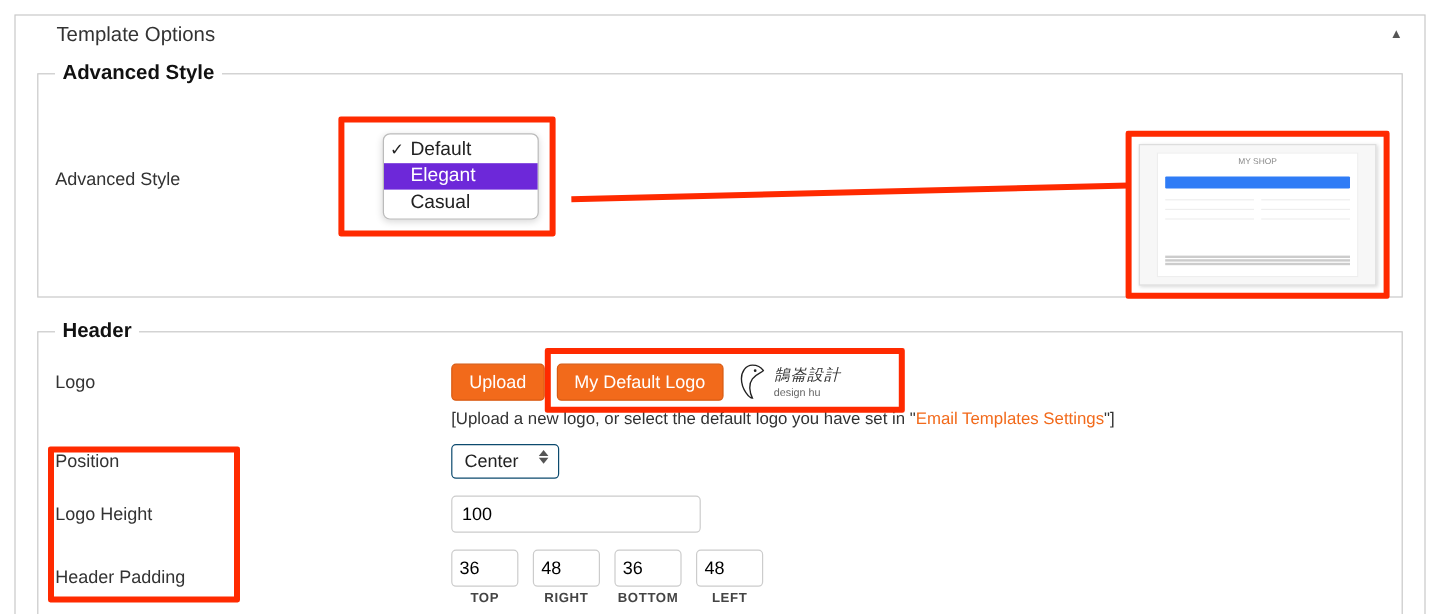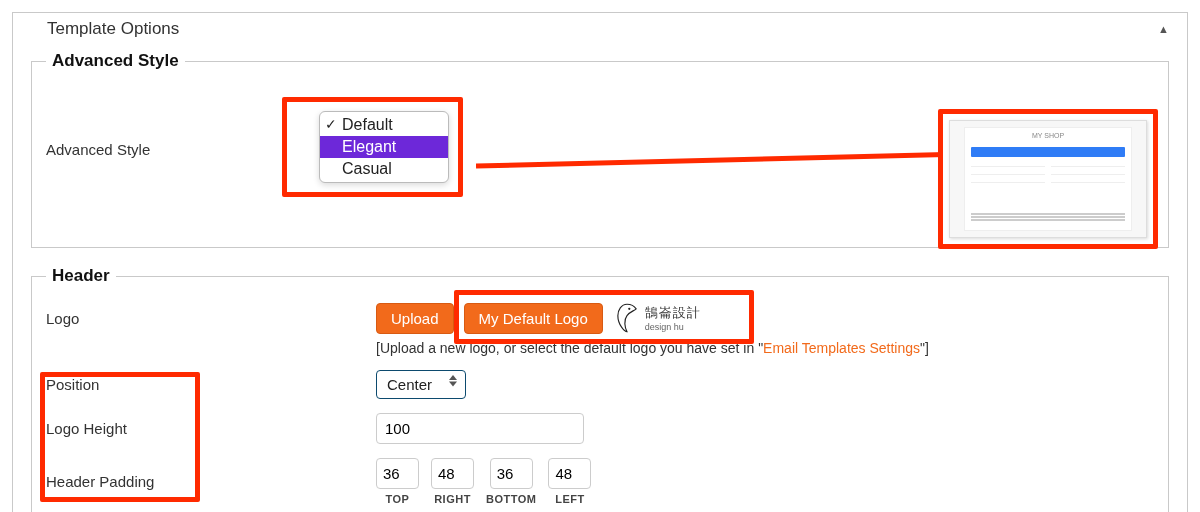--- a/index.html
+++ b/index.html
@@ -181,21 +181,21 @@
     border-radius: 2px;
   }
   .logo-thumb {
     display: inline-flex;
     align-items: center;
     gap: 4px;
     font-size: 12px;
     color: #333;
   }
   .logo-thumb svg { width: 28px; height: 32px; }
-  .logo-txt-cn { font-size: 13px; letter-spacing:1px; }
+  .logo-txt-cn { font-size: 13px; letter-spacing:1px;font-style:italic; }
   .logo-txt-en { font-size: 9px; color:#666; }
   .hint {
     grid-column: 2 / 3;
     font-size: 14px;
     color: #333;
     margin-top: -8px;
   }
   .hint a { color: #f26a1b; text-decoration: none; }
   .select {
     border: 1px solid #0c4a6e;
@@ -230,21 +230,21 @@
   input.text {
     border: 1px solid #ccc;
     border-radius: 4px;
     padding: 6px 8px;
     width: 208px;
     font-size: 15px;
   }
   .pad-group { display: flex; gap: 12px; }
   .pad-item { display: flex; flex-direction: column; align-items: center; }
   .pad-item input {
-    width: 43px;
+    width: 56px;
     border: 1px solid #ccc;
     border-radius: 4px;
     padding: 6px 6px;
     font-size: 15px;
     text-align: left;
   }
   .pad-item .cap {
     font-size: 11px;
     font-weight: 700;
     color: #444;

